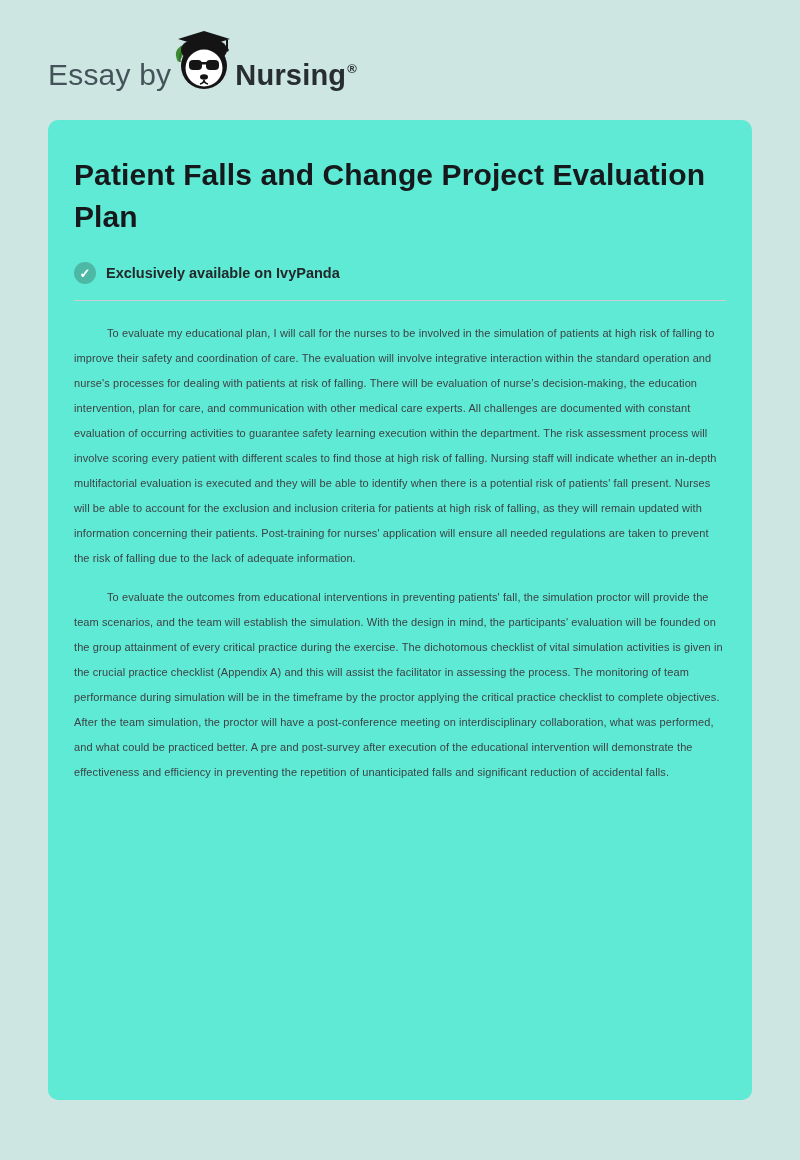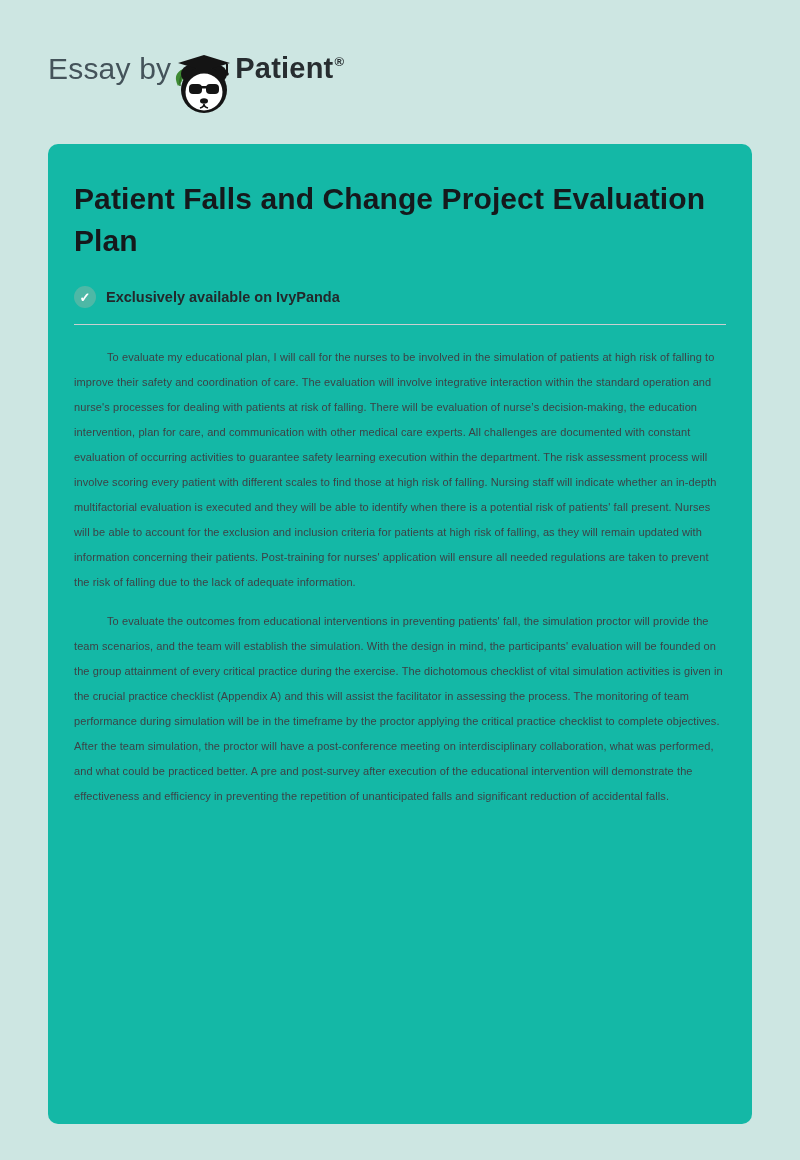--- a/index.html
+++ b/index.html
@@ -12,23 +12,23 @@
     background: #cde6e2;
   }
   .page {
     width: 800px;
     min-height: 1160px;
     padding: 0 48px 48px 48px;
   }
   
   .header {
     display: flex;
-    align-items: flex-start;
+    align-items: flex-end;
     gap: 0;
-    padding: 52px 0 28px 0;
+    padding: 28px 0 28px 0;
   }
   .essay-by {
     font-size: 30px;
     color: #44535a;
     font-weight: 400;
     letter-spacing: 0.2px;
   }
   .logo {
     width: 64px;
     height: 64px;
@@ -43,21 +43,21 @@
     align-items: flex-start;
   }
   .brand .reg {
     font-size: 13px;
     font-weight: 700;
     margin-top: 2px;
     margin-left: 1px;
   }
   
   .card {
-    background: #14b8a6;
+    background: #5eead4;
     border-radius: 10px;
     padding: 34px 26px 84px 26px;
     min-height: 980px;
   }
   .title {
     font-size: 30px;
     line-height: 1.4;
     font-weight: 700;
     color: #15191c;
     margin-bottom: 24px;
@@ -131,21 +131,21 @@
         <path d="M33 52 q0 3 4 4 M33 52 q0 3 -4 4" stroke="#141414" stroke-width="1.6" fill="none"></path>
 
         <polygon points="33,3 59,11 33,19 7,11" fill="#141414"></polygon>
         <rect x="26" y="15" width="14" height="6" fill="#141414"></rect>
         <path d="M56 12 v9" stroke="#141414" stroke-width="2"></path>
         <circle cx="56" cy="22" r="1.8" fill="#141414"></circle>
       </svg>
     </span>
 
     <span class="brand">
-      <span>Patient</span>
+      <span>Nursing</span>
       <span class="reg">®</span>
     </span>
   </div>
 
   <div class="card">
 
     <h1 class="title">Patient Falls and Change Project Evaluation Plan</h1>
 
     <div class="badge-row">
       <span class="check-circle">✓</span>

